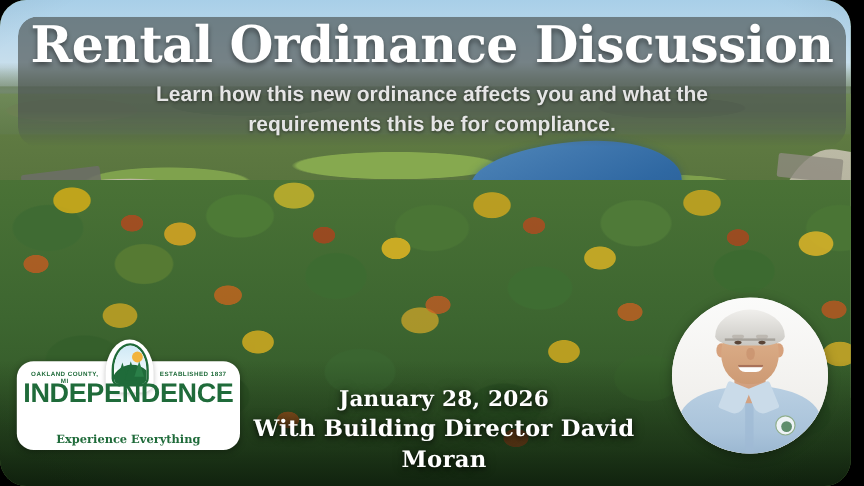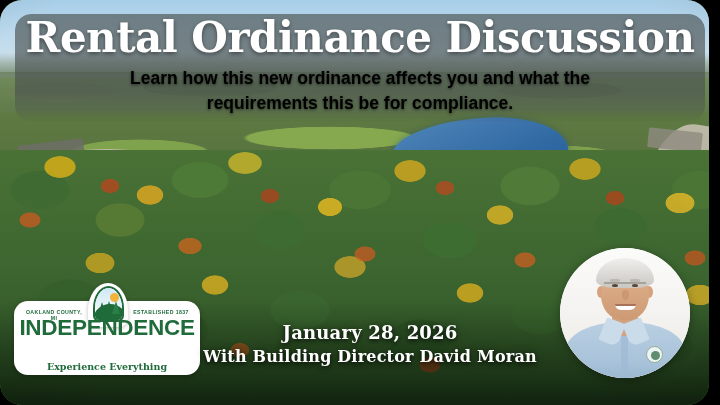--- a/index.html
+++ b/index.html
@@ -177,21 +177,21 @@
     letter-spacing:-0.5px;
     color:#ffffff;
     text-shadow:0 2px 4px rgba(0,0,0,.45);
     white-space:nowrap;
   }
   .subhead{
     position:absolute; left:90px; top:66px; width:540px; text-align:center;
     font-family:"Liberation Sans", sans-serif;
     font-weight:bold;
     font-size:17.5px; line-height:25px;
-    color:#000000;
+    color:#e5e5e5;
     text-shadow:0 1px 3px rgba(0,0,0,.55);
   }
 
   
   .logo{
     position:absolute; left:14px; top:283px; width:186px; height:100px;
   }
   .logo-plate{
     position:absolute; left:0; top:18px; width:186px; height:74px;
     background:#ffffff;
@@ -250,21 +250,21 @@
     color:#1f6b3a; font-family:"DejaVu Serif", serif;
   }
 
   
   .details{
     position:absolute; left:180px; top:322px; width:380px; text-align:center;
     font-family:"DejaVu Serif", serif; font-weight:bold; color:#ffffff;
     text-shadow:0 2px 4px rgba(0,0,0,.65), 0 0 10px rgba(0,0,0,.4);
   }
   .details .date{ font-size:18px; line-height:22px; letter-spacing:.2px; }
-  .details .speaker{ font-size:16px; line-height:26px; letter-spacing:.2px; }
+  .details .speaker{ font-size:19px; line-height:26px; letter-spacing:.2px; }
 
   
   .portrait{
     position:absolute; left:560px; top:248px; width:130px; height:130px;
     border-radius:50%; overflow:hidden;
     background:#f3f3f1;
     box-shadow:0 2px 10px rgba(0,0,0,.35);
   }
   .p-bg{ position:absolute; inset:0; background:linear-gradient(#fbfbfa,#eceae6); }
   .p-shirt{

